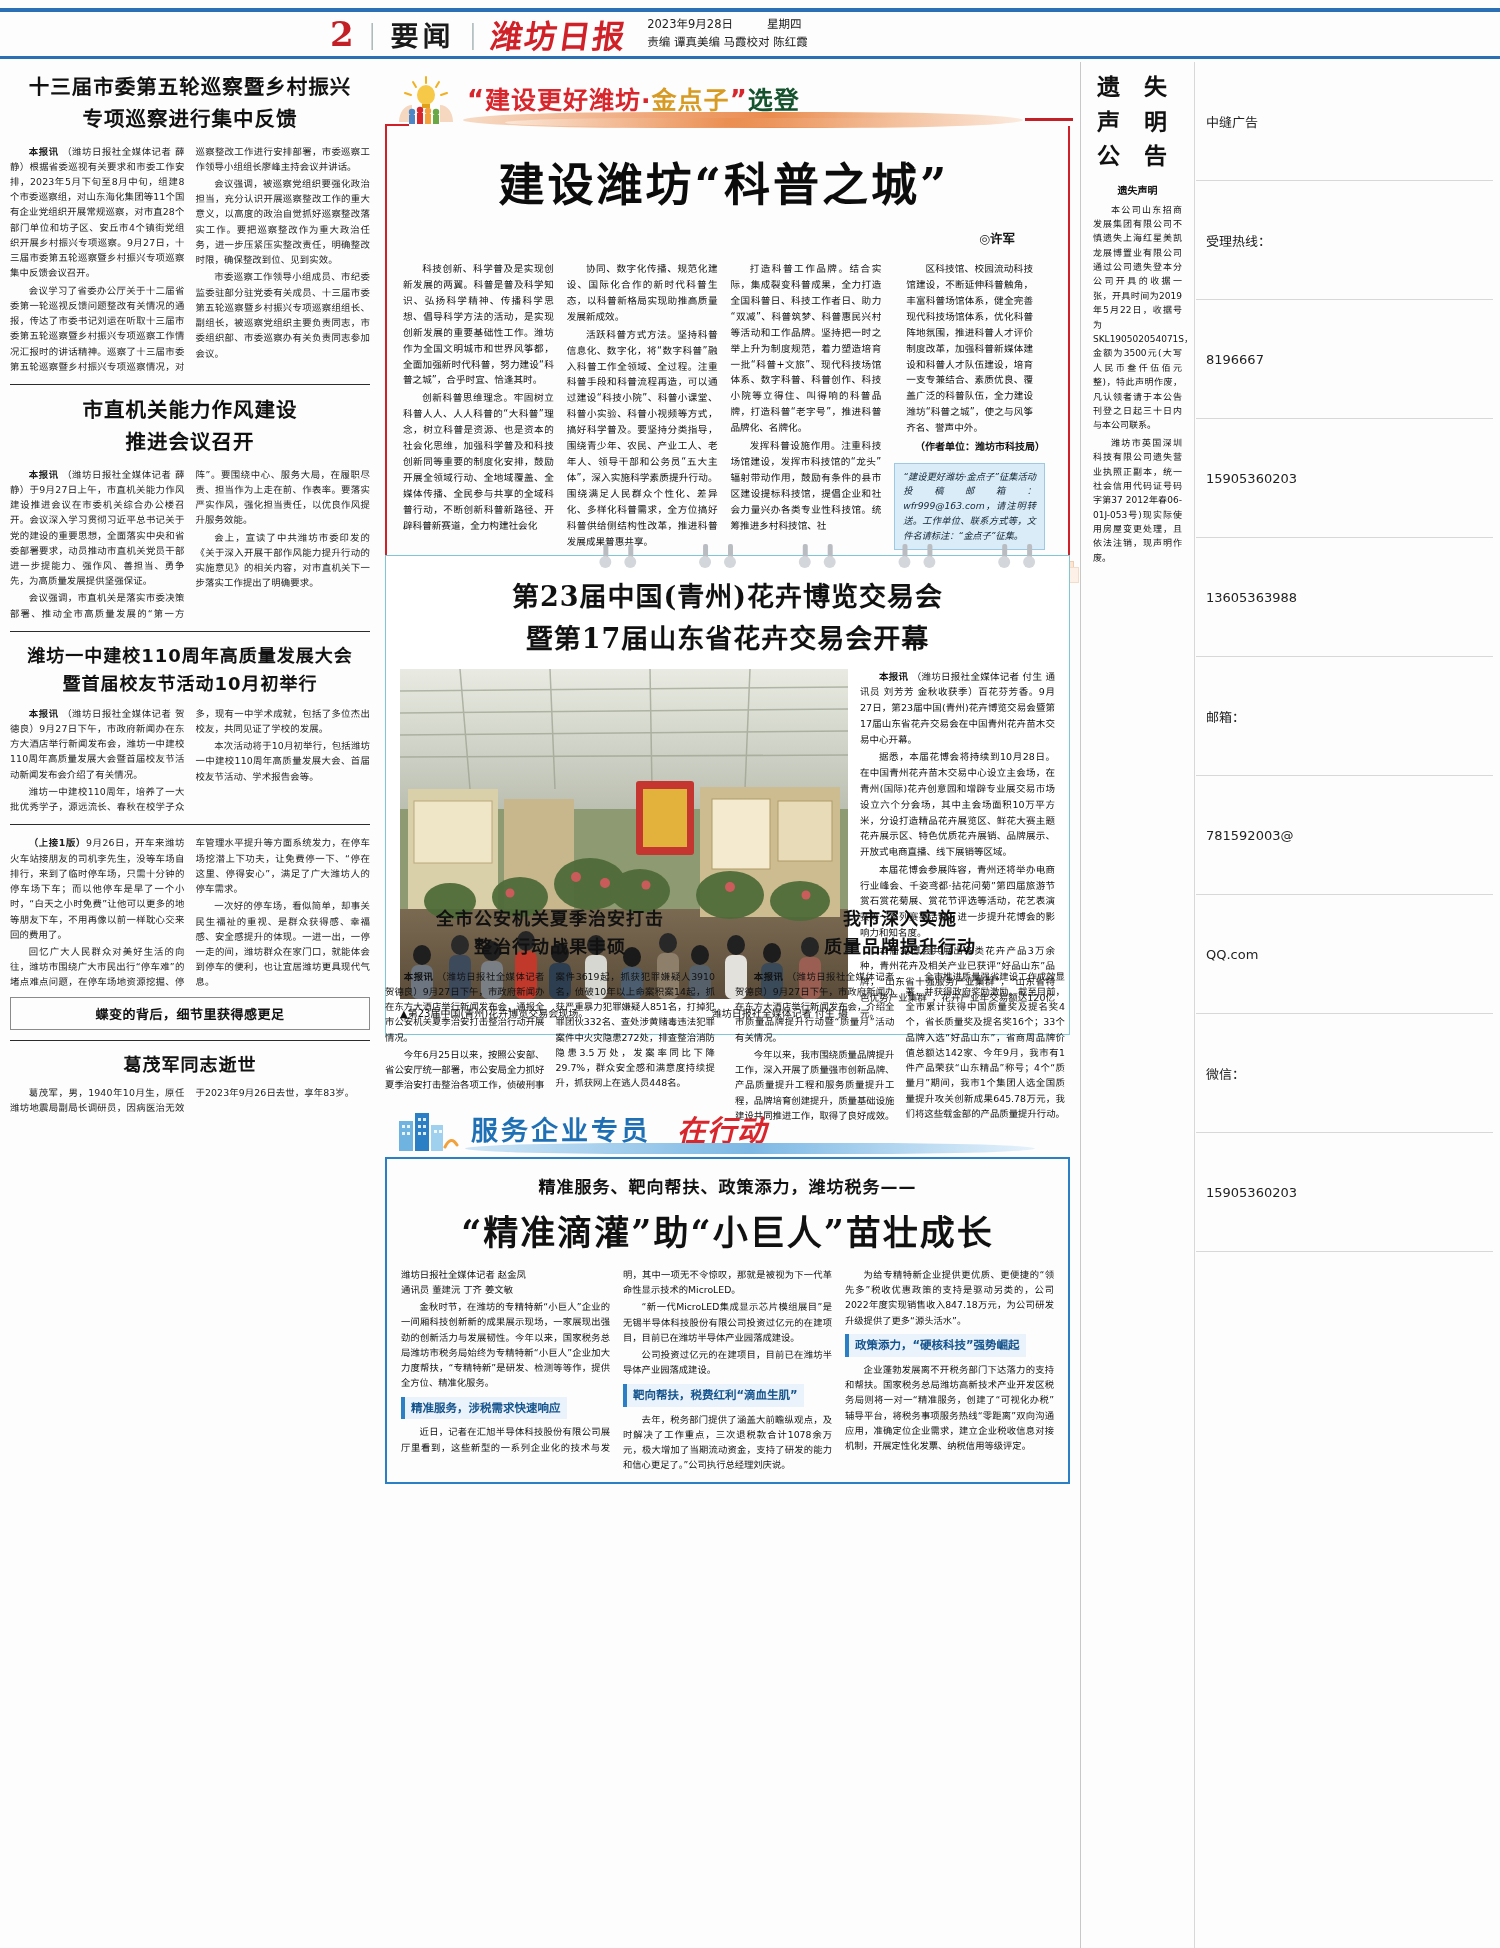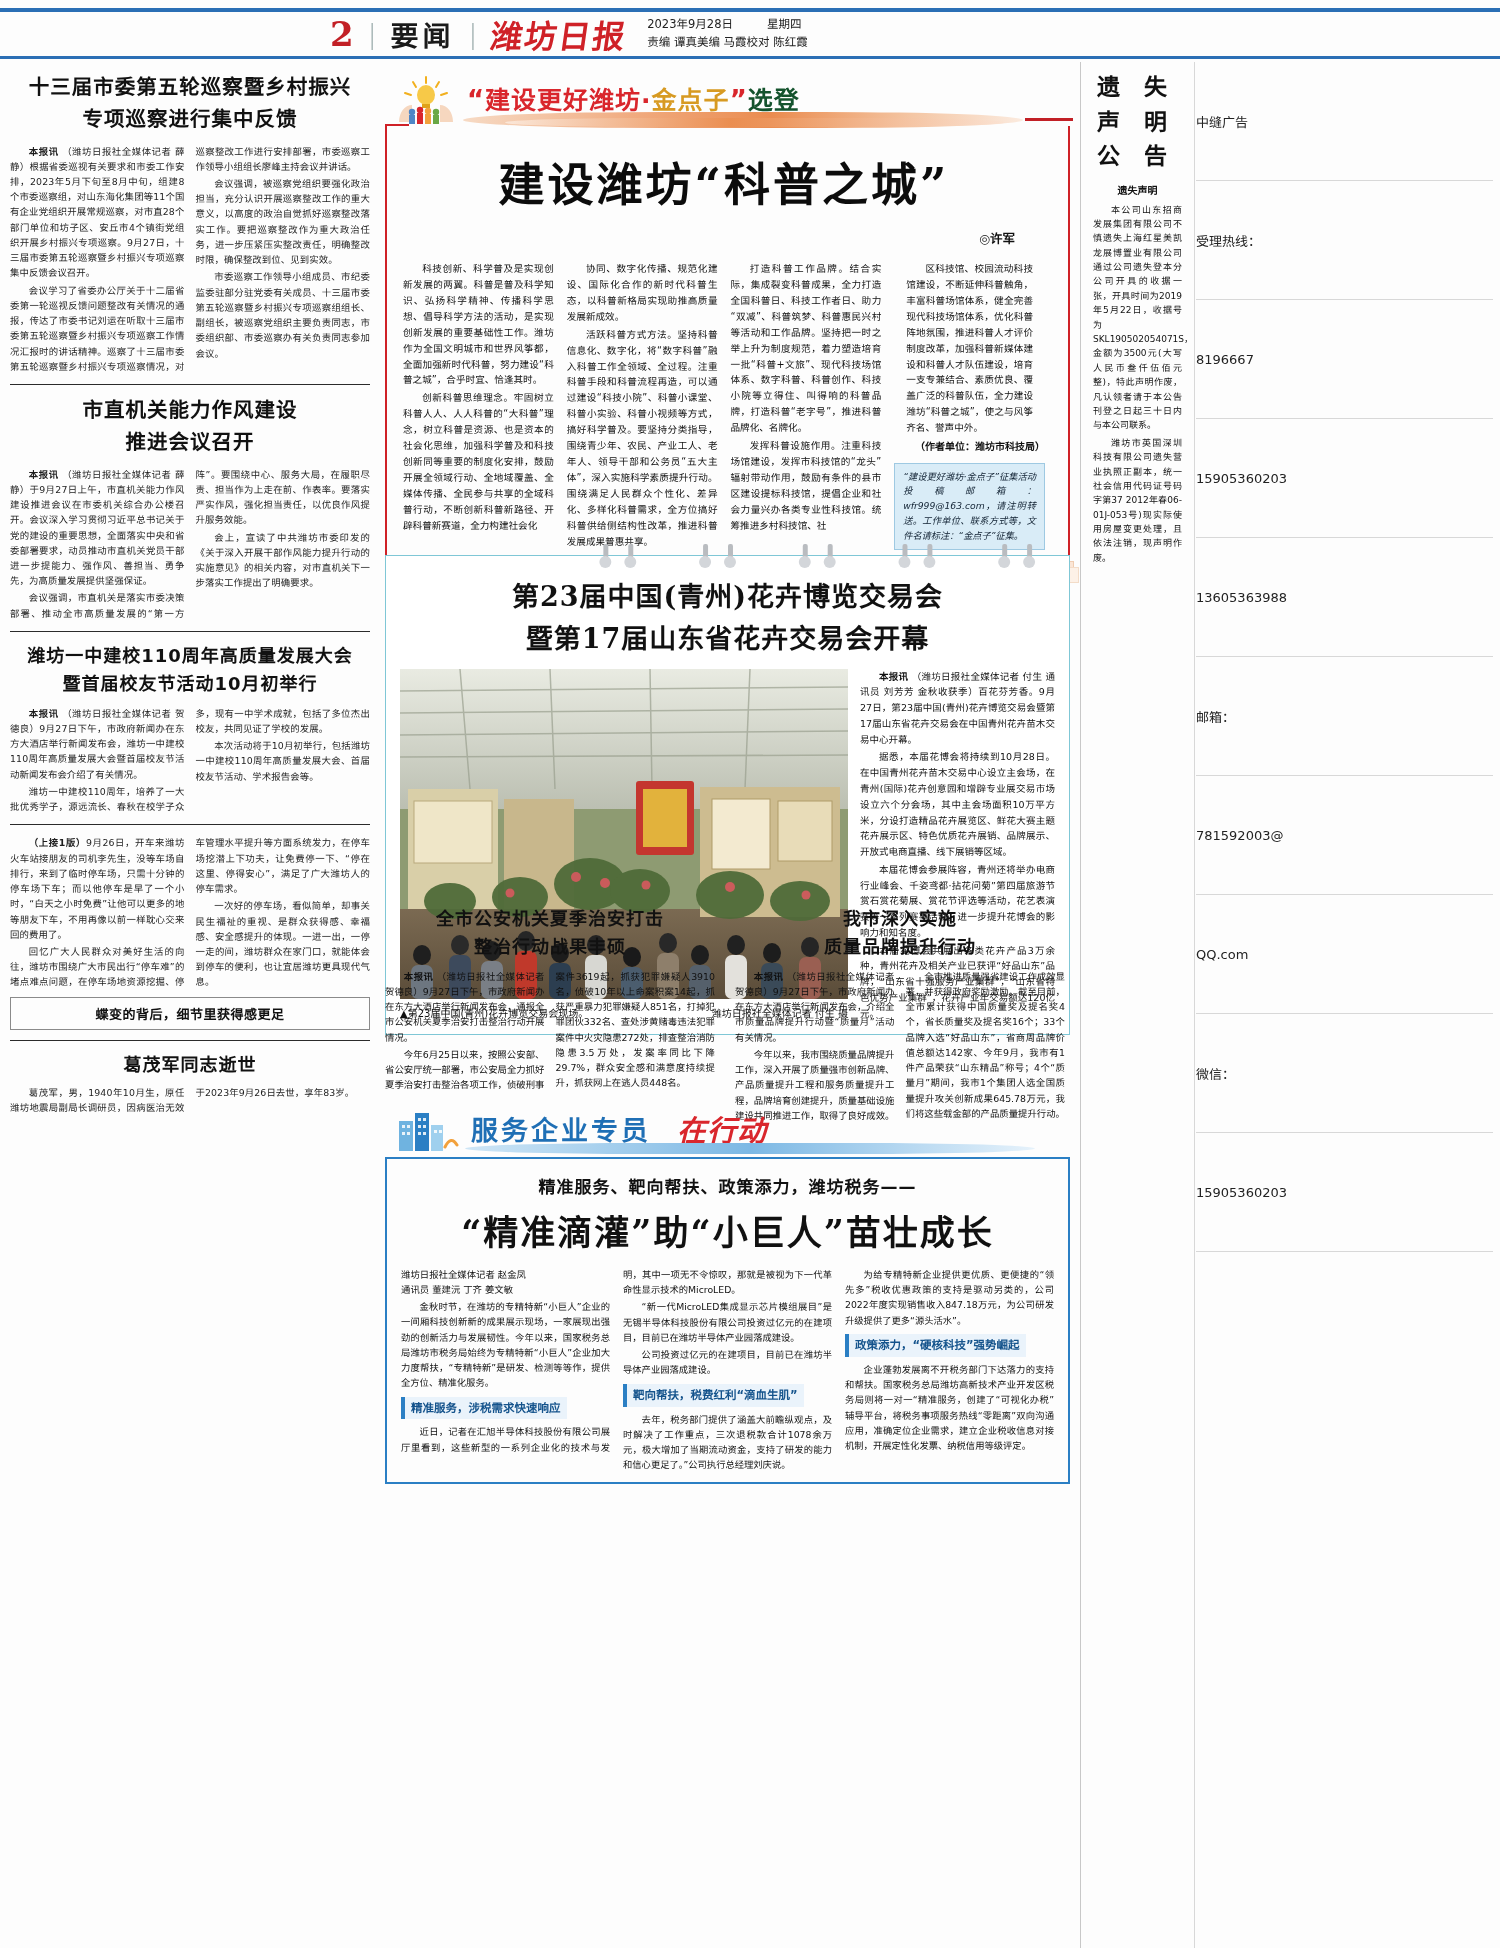--- a/index.html
+++ b/index.html
@@ -112,21 +112,21 @@
 
   
   .rightcol{position:absolute;left:1080px;top:62px;width:412px;height:1886px;
     border-left:1px solid #c8c8c8;}
   .rc-title{font-size:23px;font-weight:bold;letter-spacing:8px;color:#111;line-height:1.5;padding-left:10px;}
   .rc-sub{font-size:10px;text-align:center;font-weight:bold;margin-top:8px;}
   .rc-body{font-size:9px;line-height:1.6;text-align:justify;padding:0 6px;}
   .rc-body p{margin:0 0 3px 0;text-indent:2em;}
   .adgrid{position:absolute;left:115px;top:0;width:297px;height:1886px;}
   .adcell{position:relative;height:118px;border-bottom:1px solid #d8d8d8;display:flex;align-items:center;
-    justify-content:flex-start;padding-left:0;font-size:13px;color:#222;}
+    justify-content:flex-start;padding-left:10px;font-size:13px;color:#222;}
   .rc-left{position:absolute;left:0;top:0;width:114px;height:1886px;border-right:1px solid #d8d8d8;padding:8px 6px;box-sizing:border-box;}
   .vline{position:absolute;left:1080px;top:62px;width:1px;height:1886px;background:#bbb;}
 </style>
 </head>
 <body>
 
 <div class="page">
 
   <div class="masthead">
     <div class="mast-rule-top"></div>

